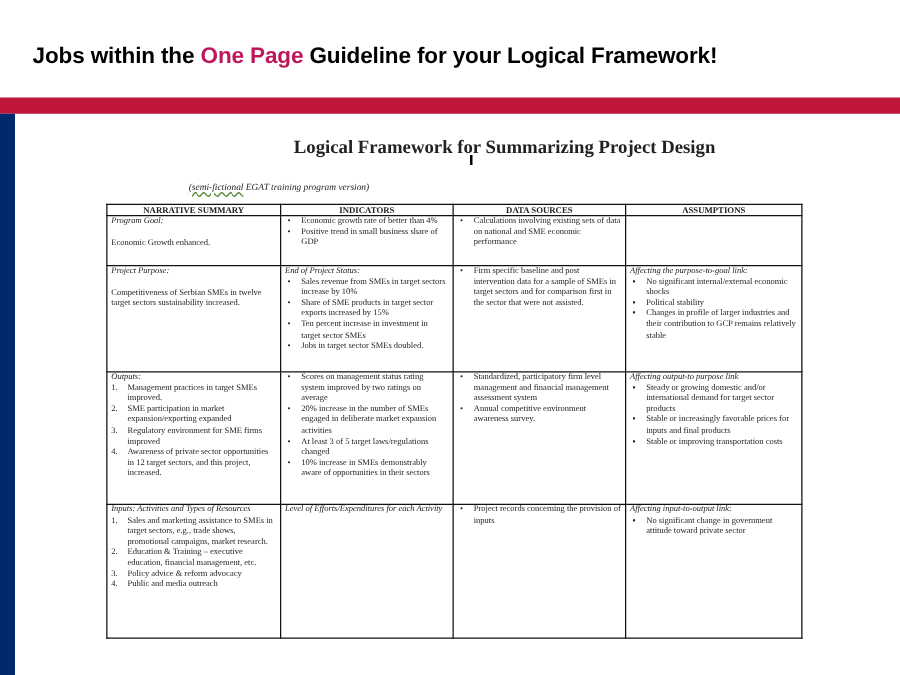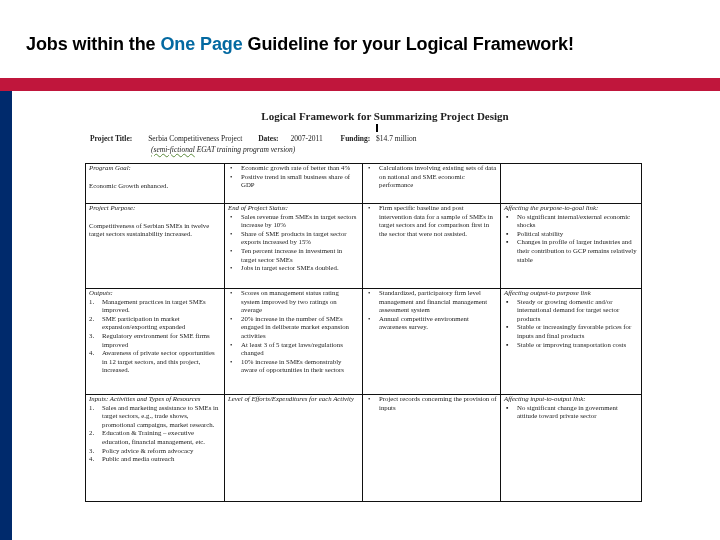--- a/index.html
+++ b/index.html
@@ -7,36 +7,36 @@
       width: 720px; height: 540px; position: relative; overflow: hidden;
       background: #ffffff;
       font-family: "Liberation Sans", sans-serif;
     }
     .slide-title {
       position: absolute; left: 26px; top: 34px;
       font-family: "Liberation Sans", sans-serif;
       font-size: 18px; font-weight: bold; color: #000;
       white-space: nowrap; letter-spacing: -0.1px;
     }
-    .slide-title .accent { color: #0369a1; }
+    .slide-title .accent { color: #be185d; }
     .red-bar {
       position: absolute; left: 0; top: 78px; width: 720px; height: 13px;
       background: #c0163c;
     }
     .blue-bar {
       position: absolute; left: 0; top: 91px; width: 12px; height: 449px;
       background: #002a6c;
     }
 
     .doc {
       position: absolute; left: 85px; top: 105px; width: 556px;
       font-family: "Liberation Serif", serif; color: #222;
     }
     .doc-title {
-      text-align: center; font-weight: bold; font-size: 11px;
+      text-align: center; font-weight: bold; font-size: 15px;
       margin: 0 0 0 150px; padding-top: 5px; width: 300px; white-space: nowrap;
     }
     .cursor-mark {
       position: absolute; left: 291px; top: 19px; width: 2px; height: 8px; background: #000;
     }
     .meta-row {
       position: absolute; left: 5px; top: 29px; font-size: 7.5px; white-space: nowrap;
     }
     .meta-row .lbl { font-weight: bold; }
     .meta-row span { display: inline-block; }
@@ -78,38 +78,36 @@
 <body>
 
 <div class="slide-title"><span>Jobs within the </span><span class="accent">One Page</span><span> Guideline for your Logical Framework!</span></div>
 
 <div class="red-bar"></div>
 <div class="blue-bar"></div>
 
 <div class="doc">
   <div class="doc-title">Logical Framework for Summarizing Project Design</div>
   <div class="cursor-mark"></div>
-  <div class="meta-row">
-    <span class="lbl">Project Title:</span>
-    <span style="margin-left:14px">Serbia Competitiveness Project</span>
-    <span class="lbl" style="margin-left:14px">Dates:</span>
-    <span style="margin-left:10px">2007-2011</span>
-    <span class="lbl" style="margin-left:16px">Funding:</span>
-    <span style="margin-left:4px">$14.7 million</span>
-  </div>
   <div class="meta-sub"><span class="squiggle">(semi-fictional</span><span> EGAT training program version)</span></div>
 
   <table class="lf">
     <colgroup>
         <col class="c1">
         <col class="c2">
         <col class="c3">
         <col class="c4">
       </colgroup>
     <tbody>
+        <tr>
+      <th>NARRATIVE SUMMARY</th>
+      <th>INDICATORS</th>
+      <th>DATA SOURCES</th>
+      <th>ASSUMPTIONS</th>
+    </tr>
 
     <tr class="row-goal">
       <td>
         <div class="ital">Program Goal:</div>
         <div class="gap"></div>
         <div>Economic Growth enhanced.</div>
       </td>
       <td>
         <ul class="blt">
           <li>Economic growth rate of better than 4%</li>

